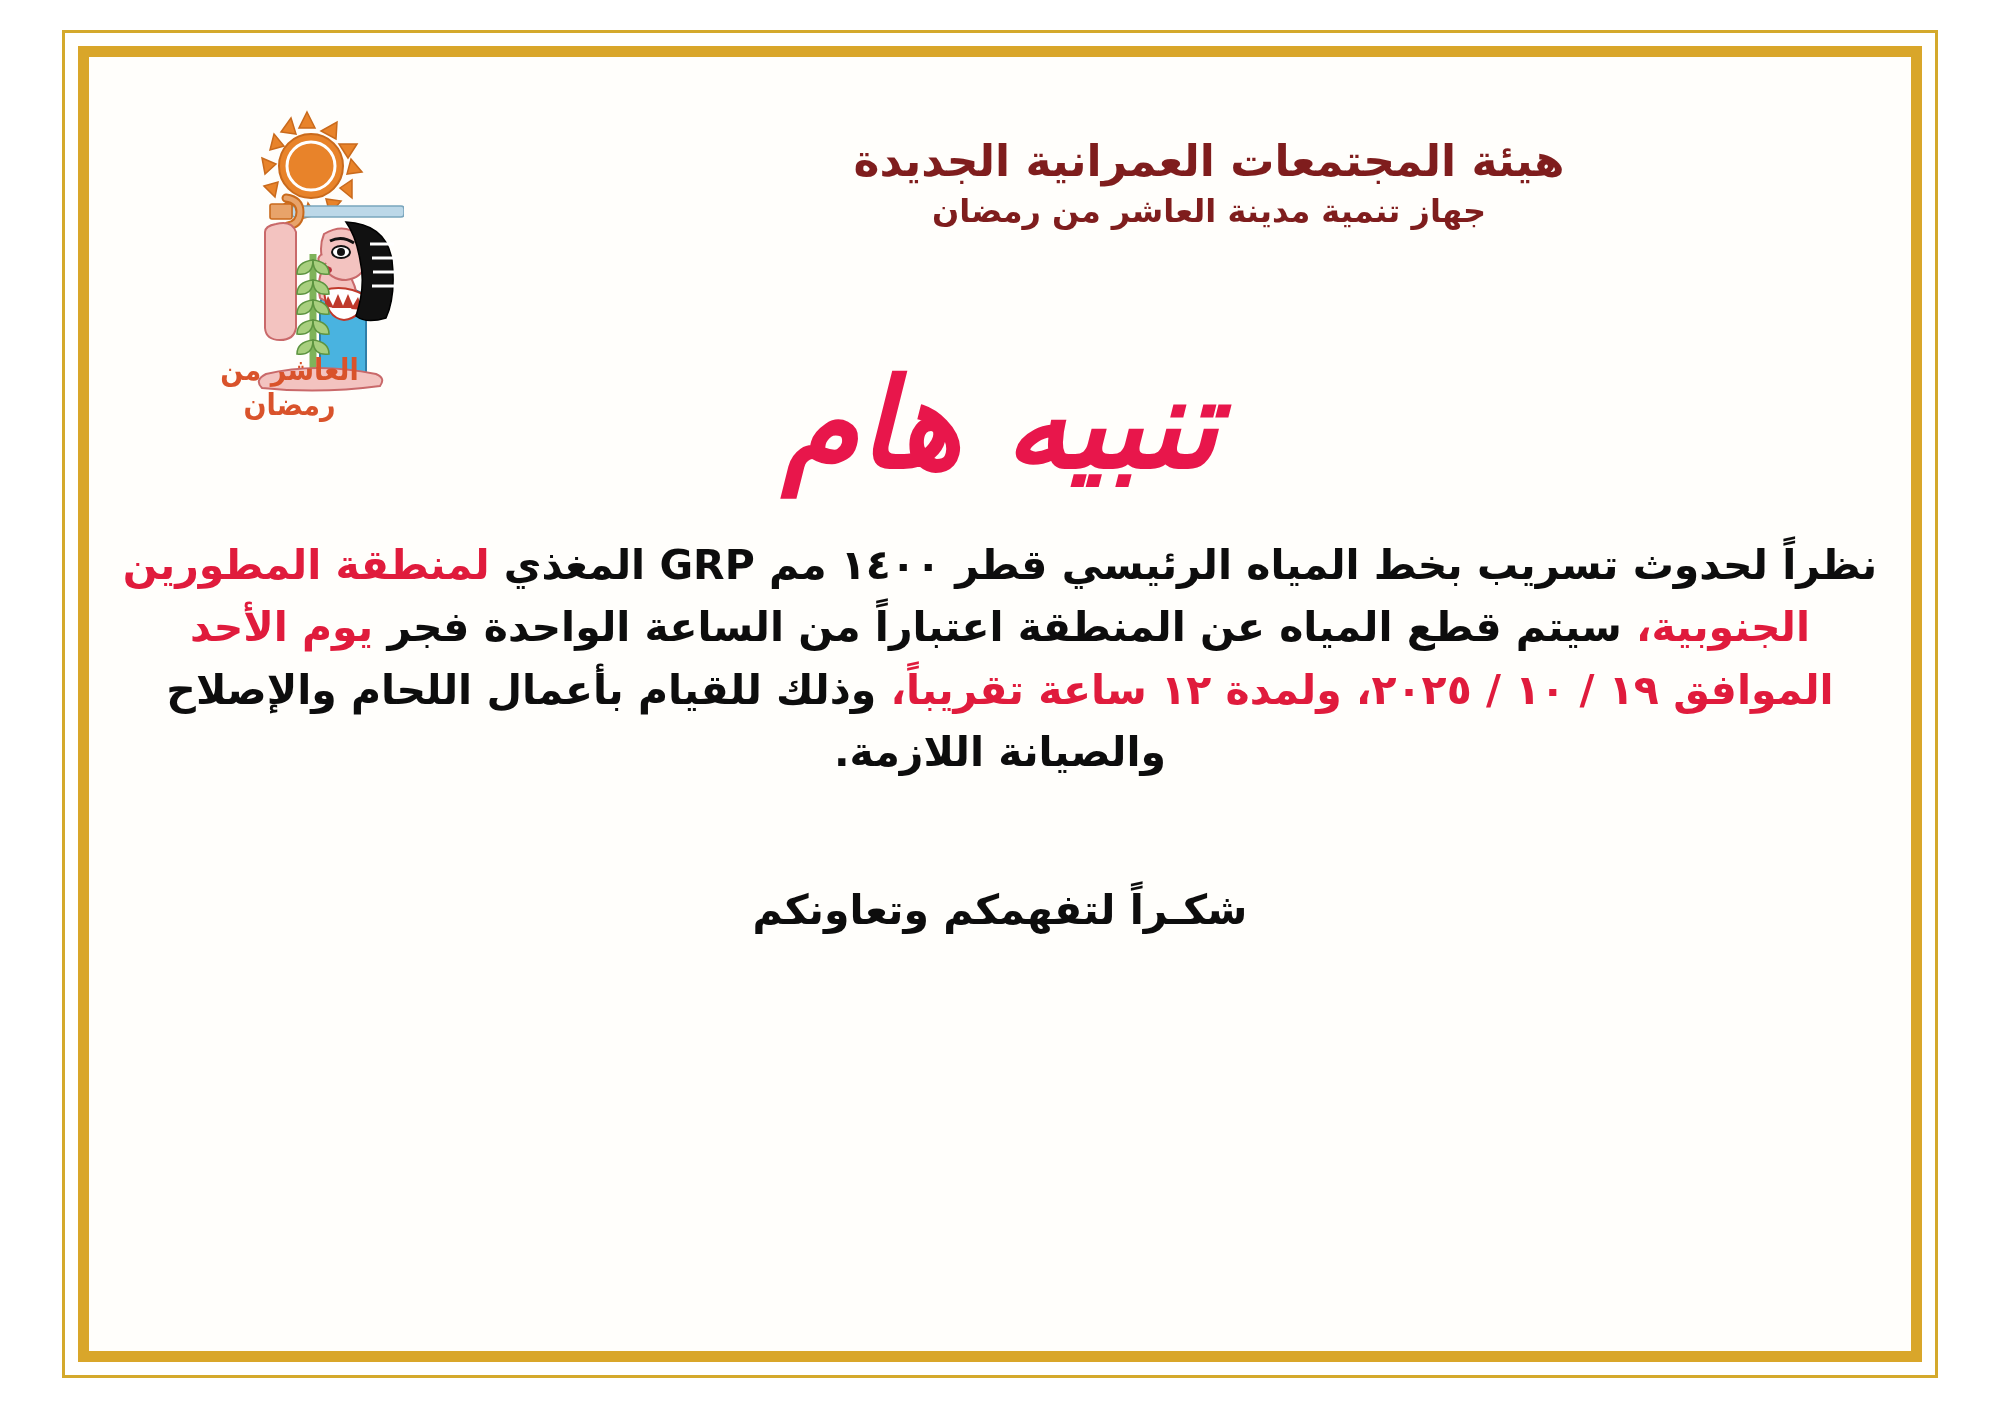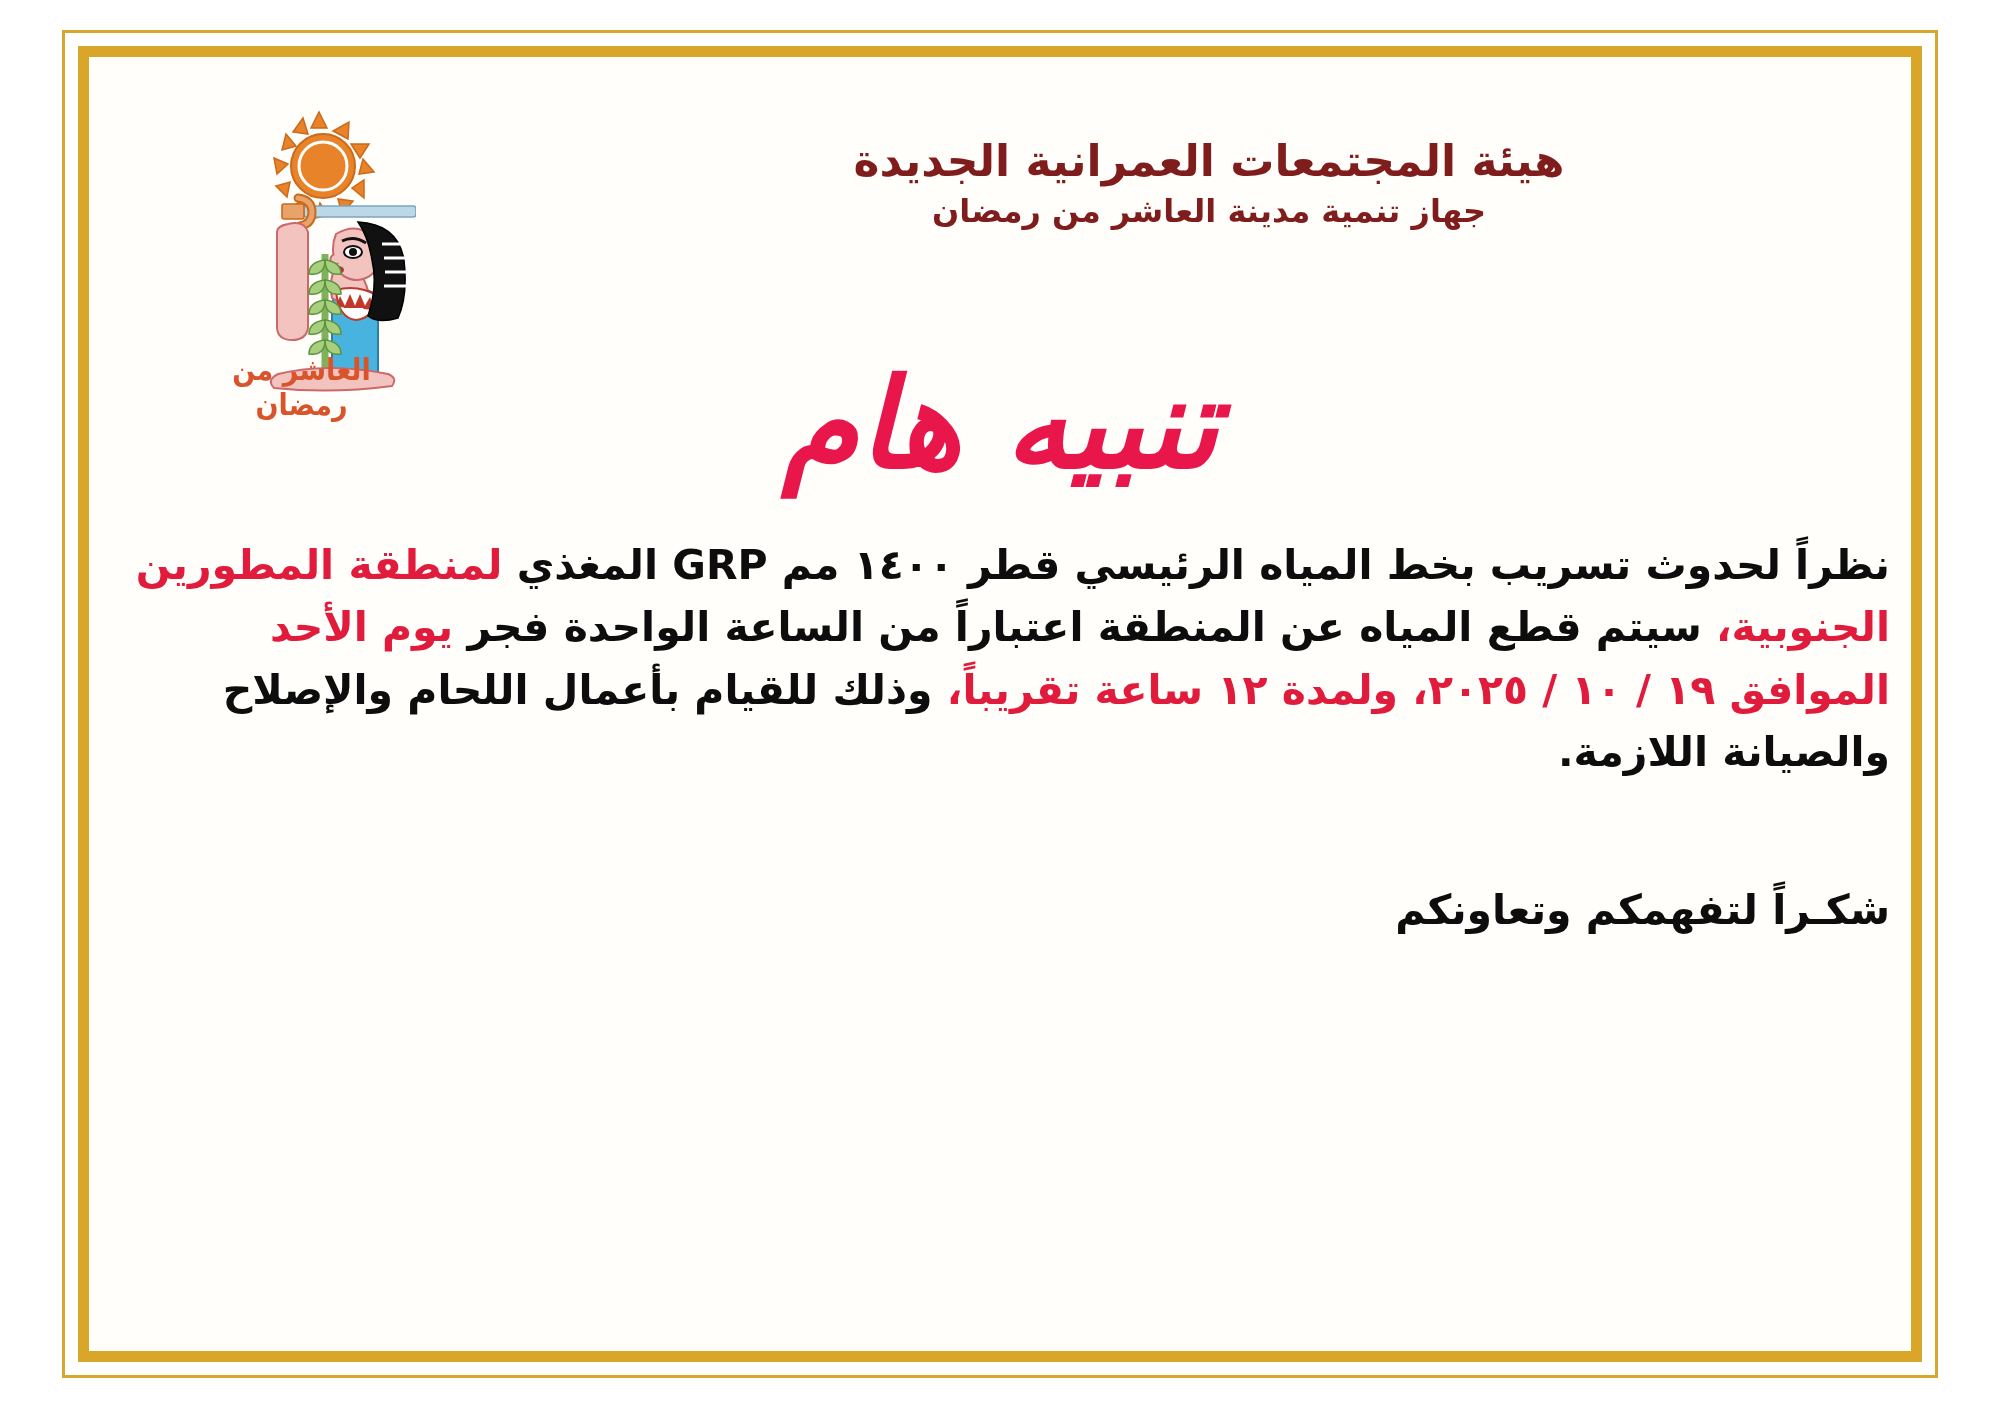--- a/index.html
+++ b/index.html
@@ -72,21 +72,21 @@
     letter-spacing: 0px;
   }
   .org-line2 {
     font-size: 32px;
     line-height: 1.32;
   }
 
   
   .logo {
     position: absolute;
-    left: 90px;
+    left: 78px;
     top: 8px;
     width: 230px;
     height: 300px;
   }
   .logo svg { display: block; }
   .logo-caption {
     position: absolute;
     left: 8px;
     top: 258px;
     width: 215px;
@@ -122,21 +122,21 @@
     right: 14px;
     direction: rtl;
     text-align: center;
     color: #0d0d0d;
     font-size: 41px;
     font-weight: bold;
     line-height: 1.52;
   }
   .para {
     margin: 0 0 0 0;
-    text-align: right;
+    text-align: center;
   }
   .para.p2 { margin-top: 86px; }
   .para.closing { margin-top: 96px; }
   .hl-red { color: #e01b3c; }
   .ltr-inline {
     direction: ltr;
     unicode-bidi: isolate;
     display: inline-block;
   }
 </style>

